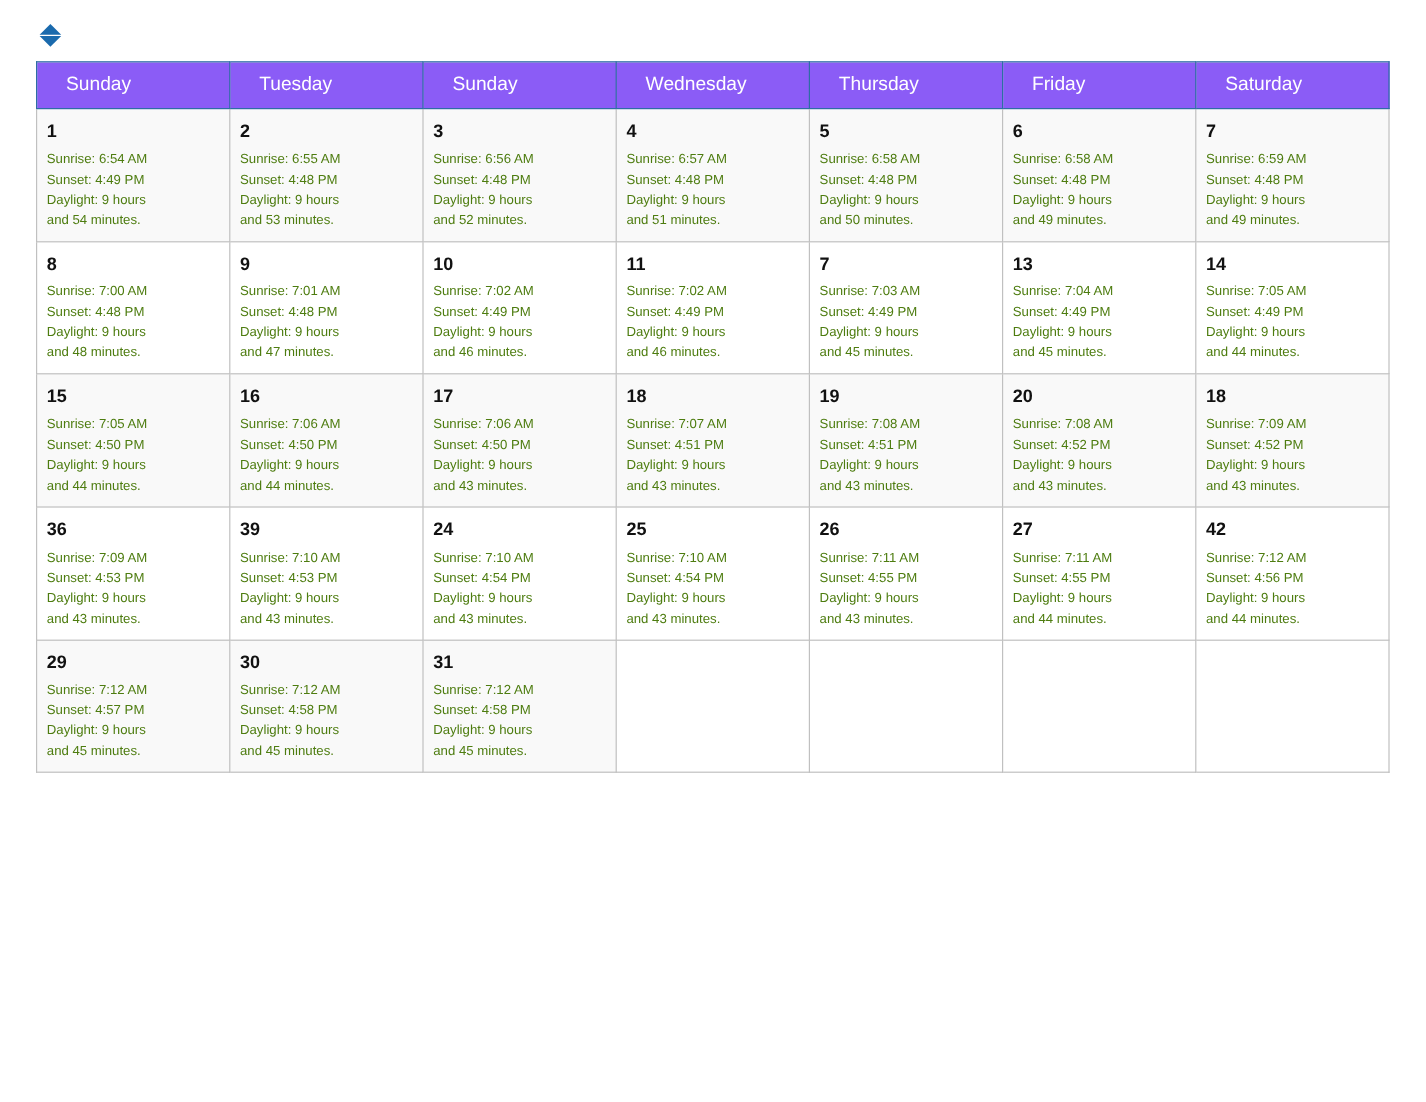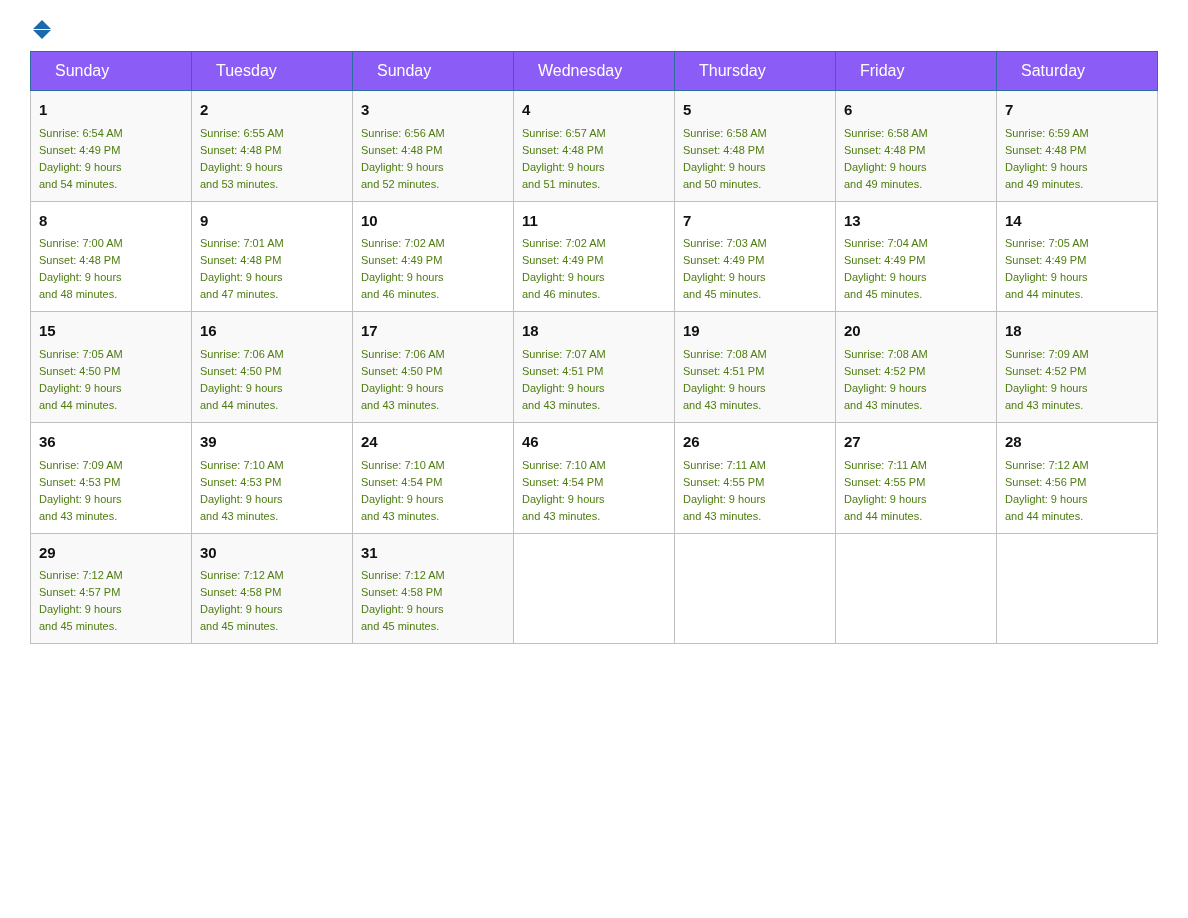--- a/index.html
+++ b/index.html
@@ -245,33 +245,33 @@
         </td>
         <td>
           <span class="day-number">39</span>
           <div class="day-info">Sunrise: 7:10 AM<br>Sunset: 4:53 PM<br>Daylight: 9 hours<br>and 43 minutes.</div>
         </td>
         <td>
           <span class="day-number">24</span>
           <div class="day-info">Sunrise: 7:10 AM<br>Sunset: 4:54 PM<br>Daylight: 9 hours<br>and 43 minutes.</div>
         </td>
         <td>
-          <span class="day-number">46</span>
+          <span class="day-number">25</span>
           <div class="day-info">Sunrise: 7:10 AM<br>Sunset: 4:54 PM<br>Daylight: 9 hours<br>and 43 minutes.</div>
         </td>
         <td>
           <span class="day-number">26</span>
           <div class="day-info">Sunrise: 7:11 AM<br>Sunset: 4:55 PM<br>Daylight: 9 hours<br>and 43 minutes.</div>
         </td>
         <td>
           <span class="day-number">27</span>
           <div class="day-info">Sunrise: 7:11 AM<br>Sunset: 4:55 PM<br>Daylight: 9 hours<br>and 44 minutes.</div>
         </td>
         <td>
-          <span class="day-number">28</span>
+          <span class="day-number">42</span>
           <div class="day-info">Sunrise: 7:12 AM<br>Sunset: 4:56 PM<br>Daylight: 9 hours<br>and 44 minutes.</div>
         </td>
       </tr>
       <tr>
         <td>
           <span class="day-number">29</span>
           <div class="day-info">Sunrise: 7:12 AM<br>Sunset: 4:57 PM<br>Daylight: 9 hours<br>and 45 minutes.</div>
         </td>
         <td>
           <span class="day-number">30</span>

